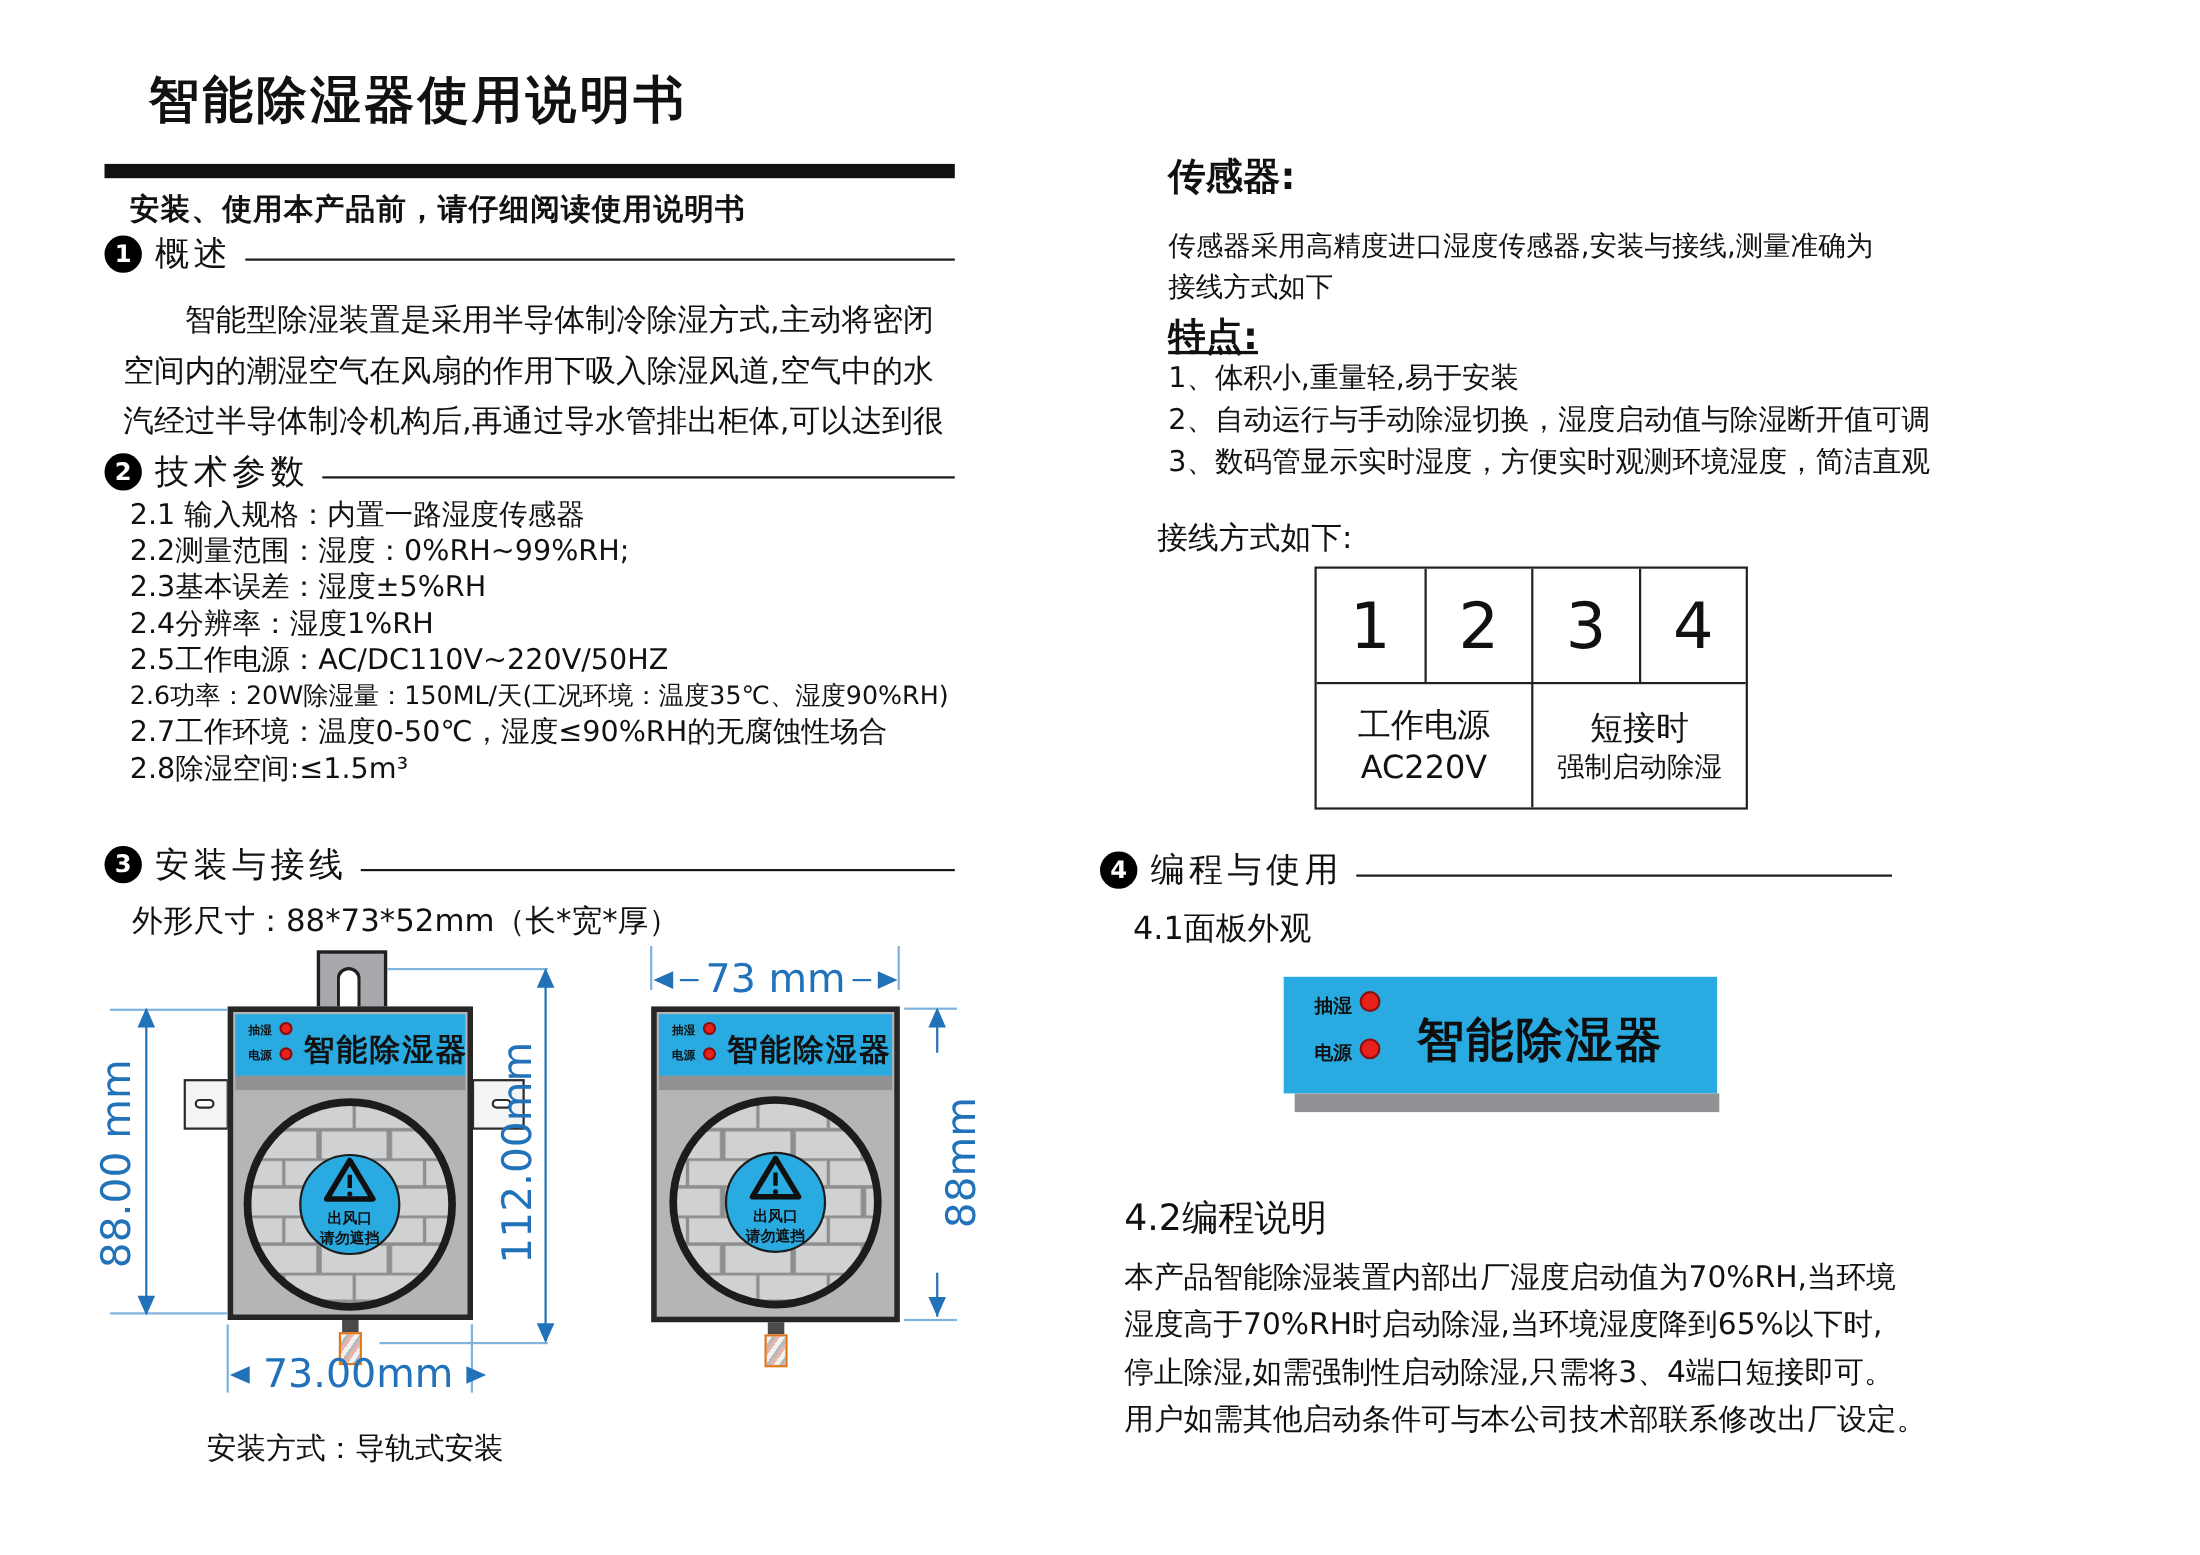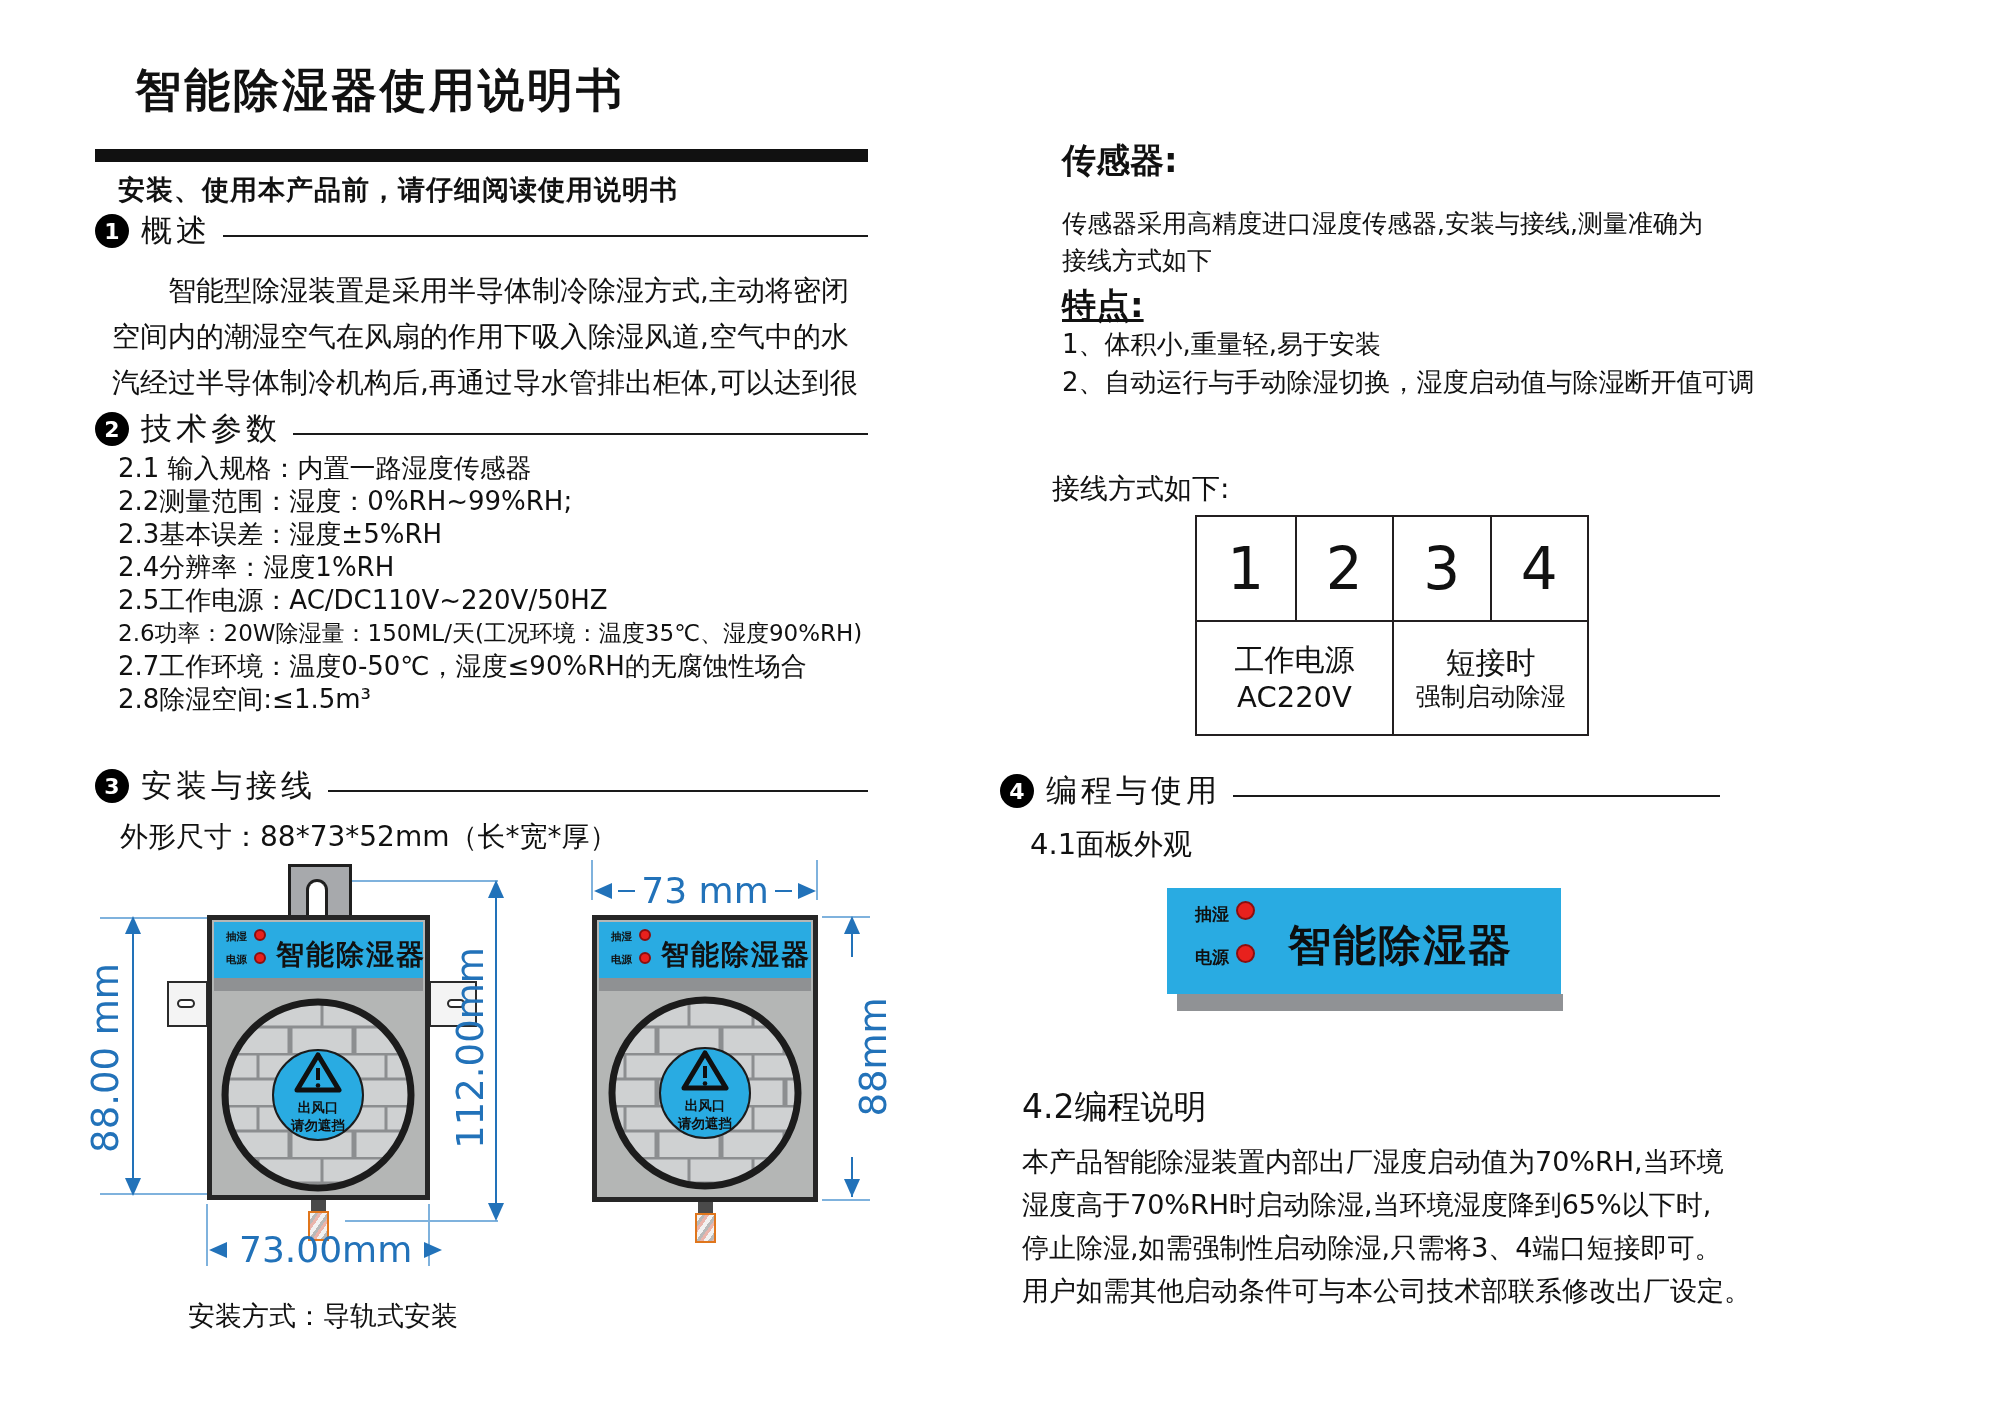--- a/index.html
+++ b/index.html
@@ -219,20 +219,21 @@
 
   <div class="abs bold-h" style="left:1062px;top:138px;">传感器:</div>
   <div class="abs rtext" style="left:1062px;top:205px;">
     <div>传感器采用高精度进口湿度传感器,安装与接线,测量准确为</div>
     <div>接线方式如下</div>
   </div>
   <div class="abs bold-h" style="left:1062px;top:283px;text-decoration:underline;">特点:</div>
   <div class="abs features" style="left:1062px;top:325px;">
     <div>1、体积小,重量轻,易于安装</div>
     <div>2、自动运行与手动除湿切换，湿度启动值与除湿断开值可调</div>
+    <div>3、数码管显示实时湿度，方便实时观测环境湿度，简洁直观</div>
   </div>
 
   <div class="abs note" style="left:1052px;top:470px;">接线方式如下:</div>
   <div class="term-table">
     <div class="tnum">1</div>
     <div class="tnum">2</div>
     <div class="tnum">3</div>
     <div class="tnum">4</div>
     <div class="tlab">
       <div class="l1">工作电源</div>

